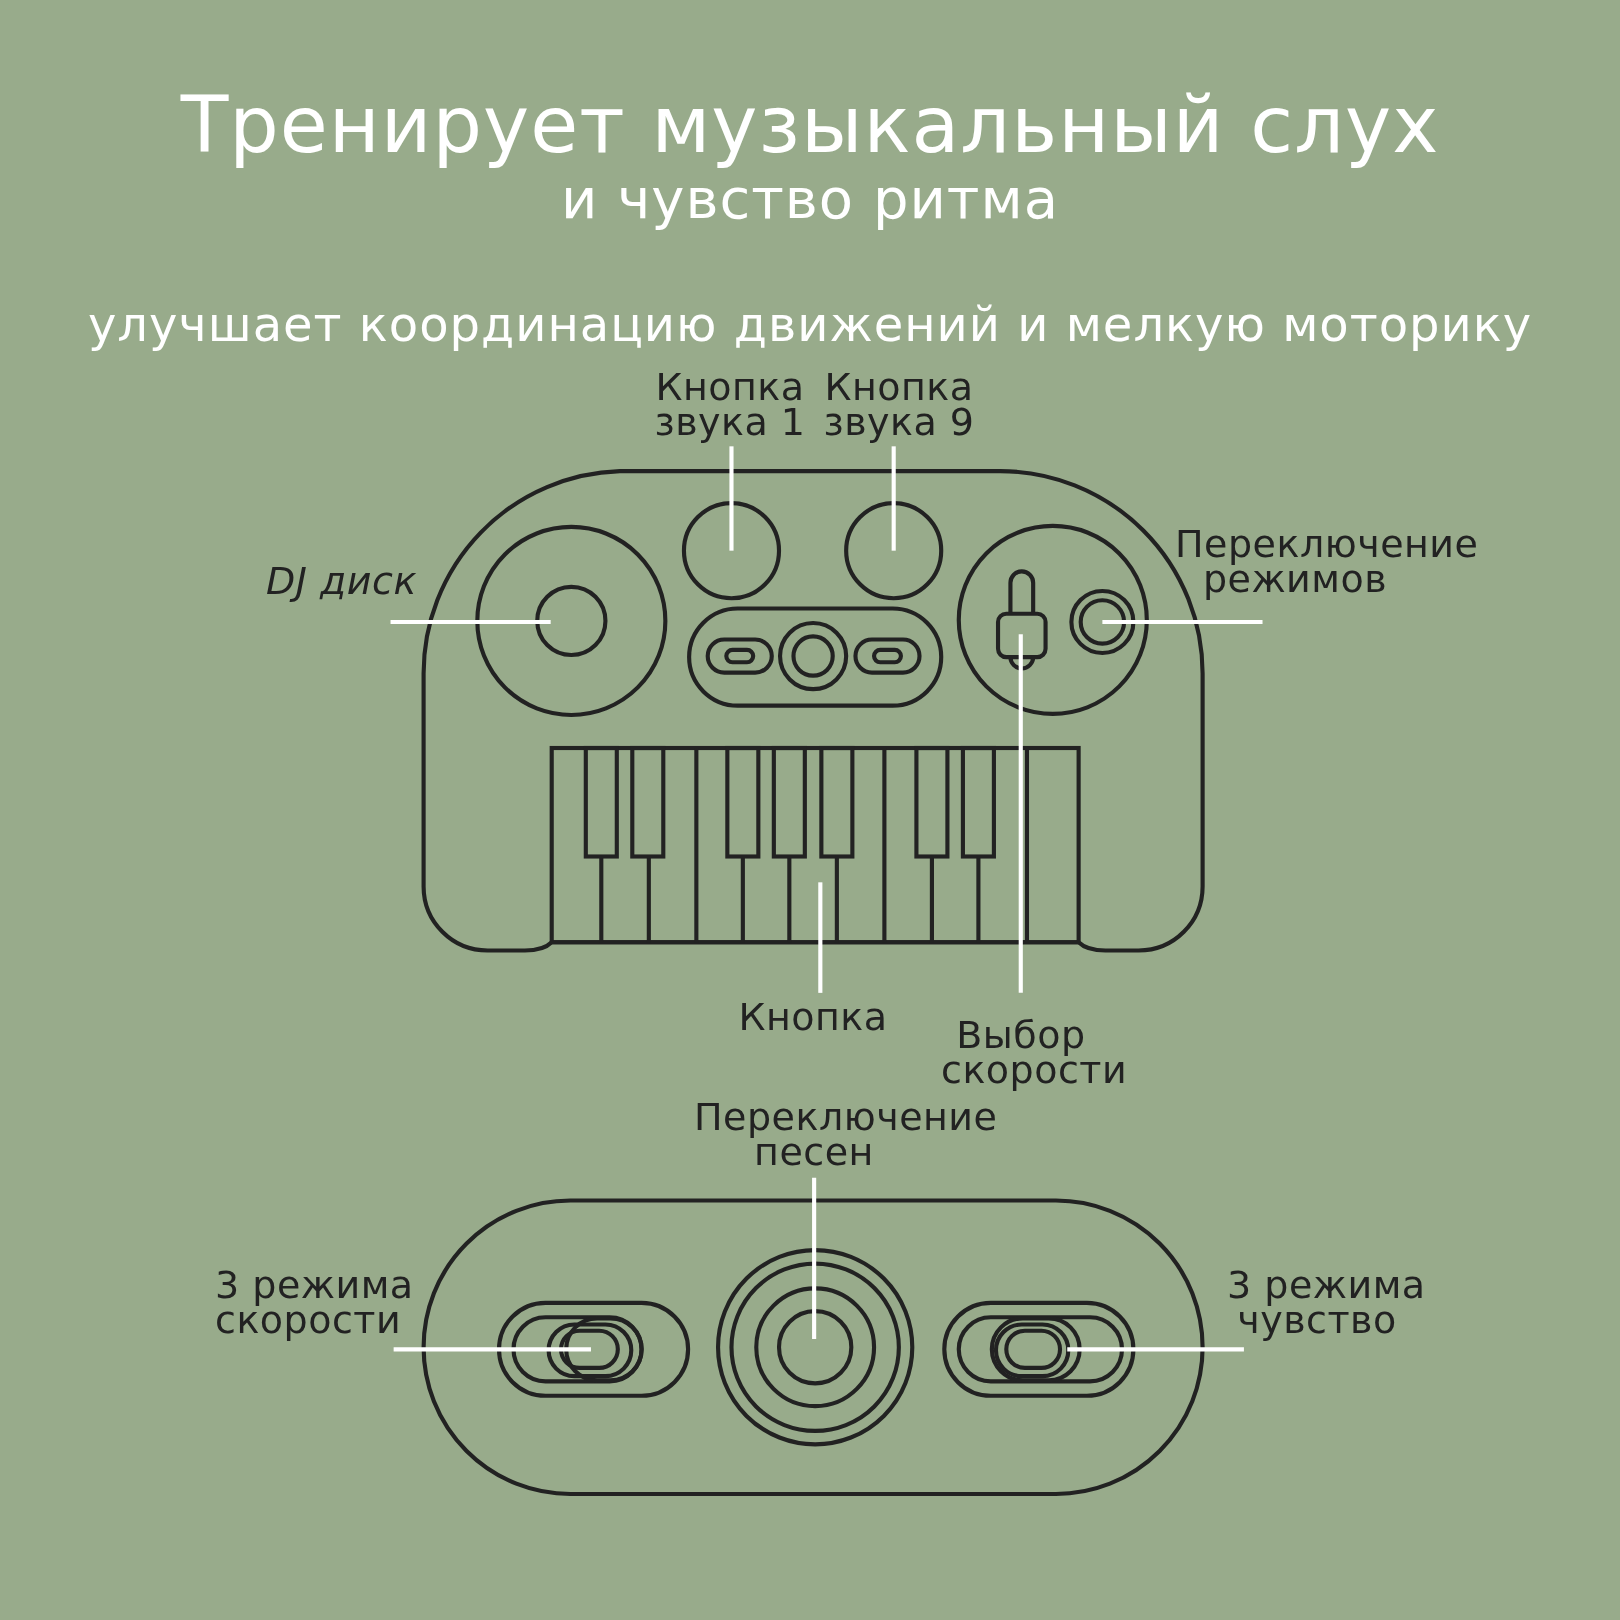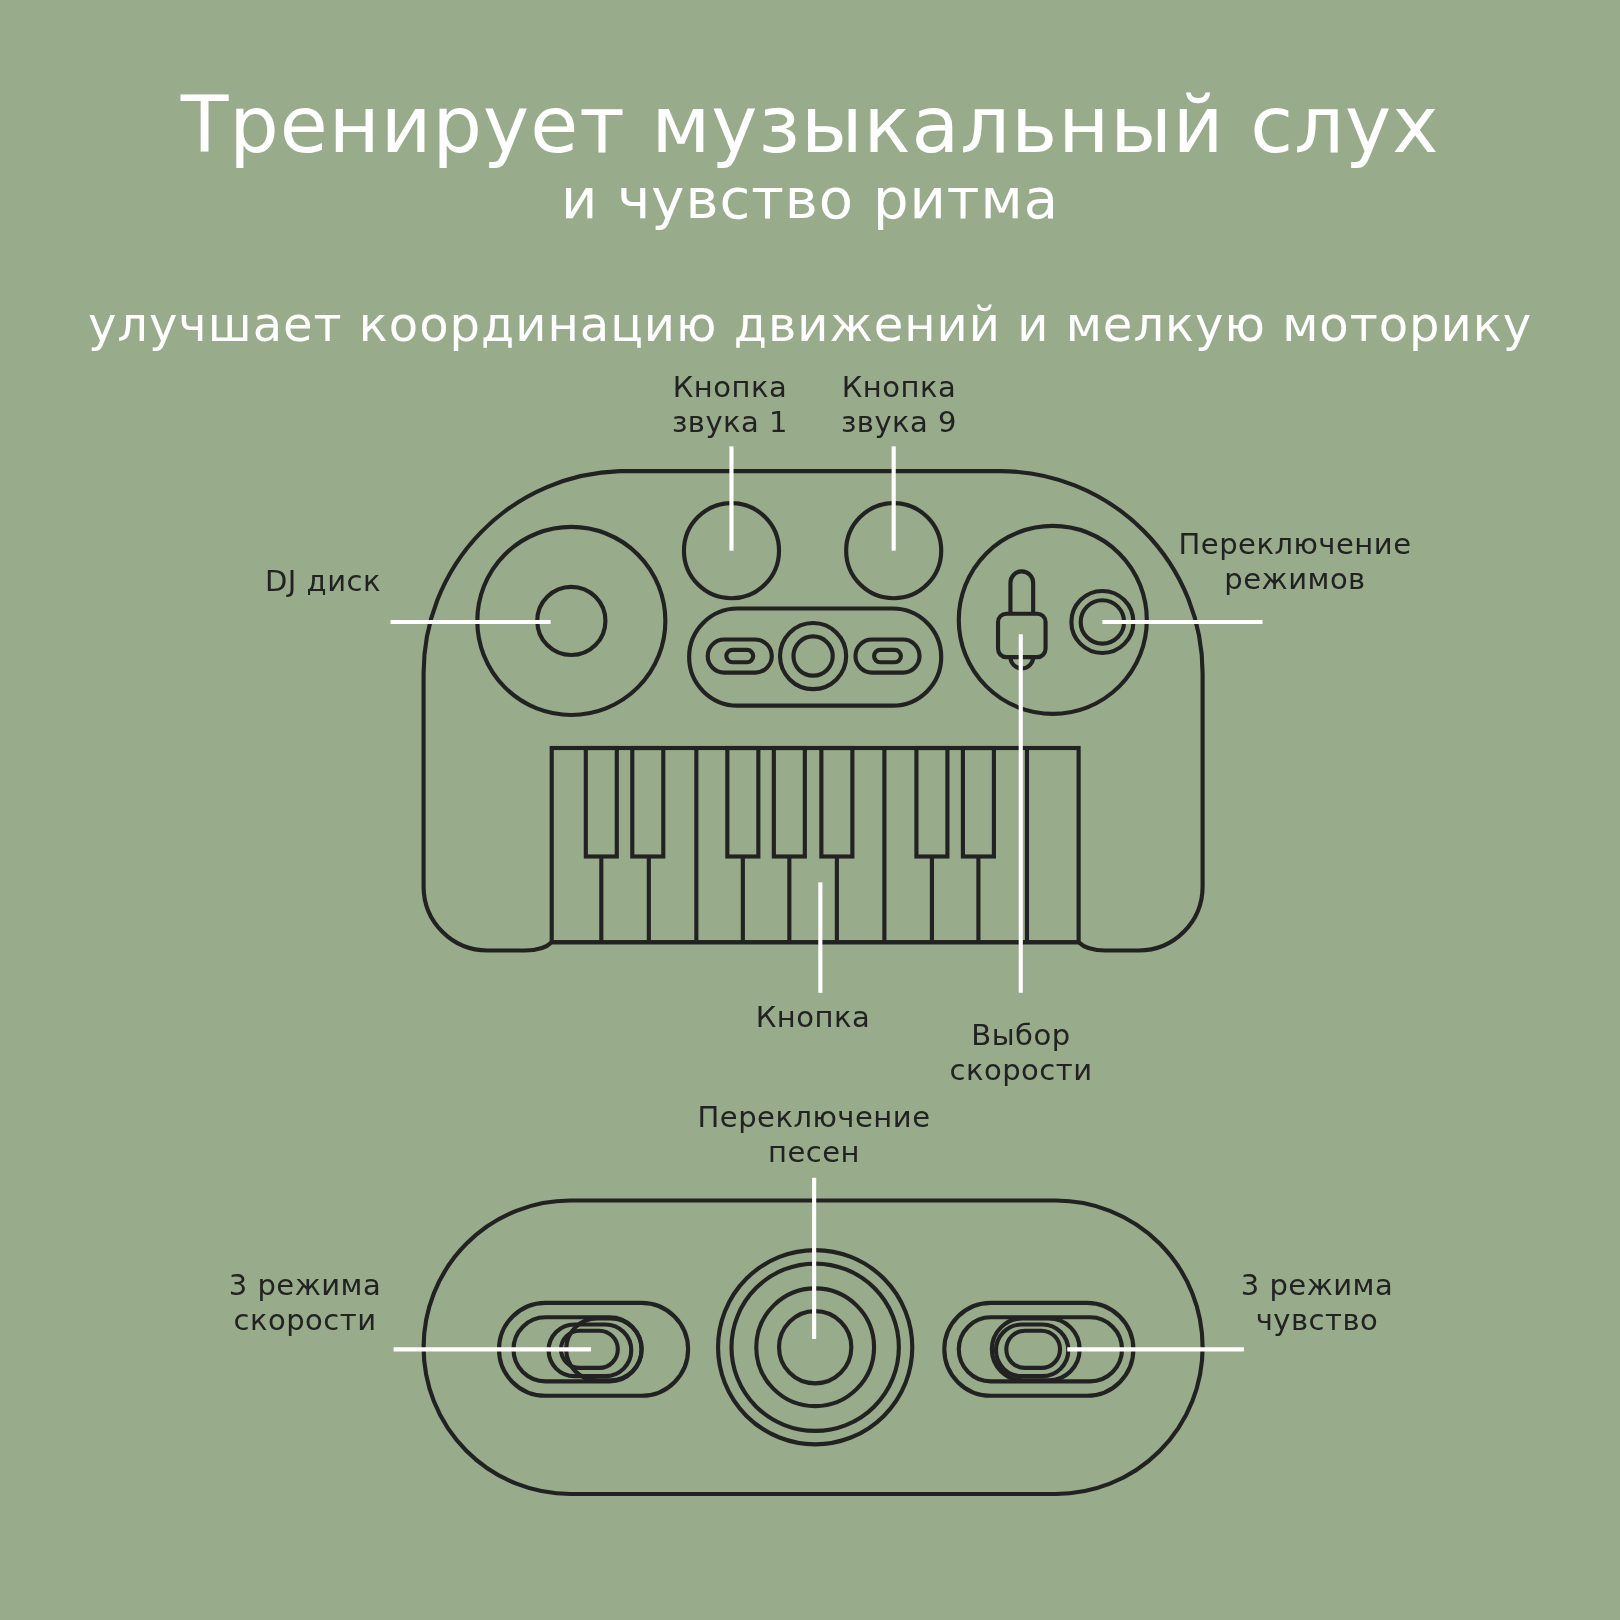--- a/index.html
+++ b/index.html
@@ -3,21 +3,21 @@
 <meta charset="utf-8">
 <style>
   html, body { margin:0; padding:0; }
   body { width:1620px; height:1620px; background:#98ab8b; overflow:hidden; position:relative; font-family:"DejaVu Sans", sans-serif; }
   .stage { position:absolute; left:0; top:0; width:1620px; height:1620px; }
   .stage svg { position:absolute; left:0; top:0; width:1620px; height:1620px; }
   .title { position:absolute; left:0; width:1620px; text-align:center; color:#ffffff; font-weight:500; letter-spacing:1px; }
   .t1 { top:82px; font-size:78px; line-height:86px; }
   .t2 { top:156px; font-size:56px; line-height:86px; }
   .sub { top:296px; font-size:48px; line-height:56px; font-weight:400; letter-spacing:1px; }
-  .lbl { position:absolute; color:#222222; font-size:29px; line-height:35px; text-align:center; white-space:nowrap; letter-spacing:0.5px; }
+  .lbl { position:absolute; color:#222222; font-size:38px; line-height:35px; text-align:center; white-space:nowrap; letter-spacing:0.5px; }
   .lbl span { display:block; }
 </style>
 </head>
 <body>
 
 <div class="stage">
   <svg viewBox="0 0 1568 1568" xmlns="http://www.w3.org/2000/svg">
     <g fill="none" stroke="#222" stroke-width="4">
 
       <path d="M 600 456 L 968 456 A 196 196 0 0 1 1164 652 L 1164 858 A 62 62 0 0 1 1102 920 L 1070 920 Q 1052 920 1044 912 L 534 912 Q 526 920 508 920 L 472 920 A 62 62 0 0 1 410 858 L 410 652 A 196 196 0 0 1 600 456 Z"></path>
@@ -108,21 +108,21 @@
   <div class="title sub">улучшает координацию движений и мелкую моторику</div>
 
   <div class="lbl" style="left:650px; top:370px; width:160px;">
     <span>Кнопка</span>
     <span>звука 1</span>
   </div>
   <div class="lbl" style="left:819px; top:370px; width:160px;">
     <span>Кнопка</span>
     <span>звука 9</span>
   </div>
-  <div class="lbl" style="left:248px; top:564px; width:150px;">
+  <div class="lbl" style="left:266px; top:564px; width:150px;font-style:italic;">
     <span>DJ диск</span>
   </div>
   <div class="lbl" style="left:1175px; top:527px; width:240px;">
     <span>Переключение</span>
     <span>режимов</span>
   </div>
   <div class="lbl" style="left:733px; top:1000px; width:160px;">
     <span>Кнопка</span>
   </div>
   <div class="lbl" style="left:941px; top:1000px; width:160px;margin-top:18px;">

